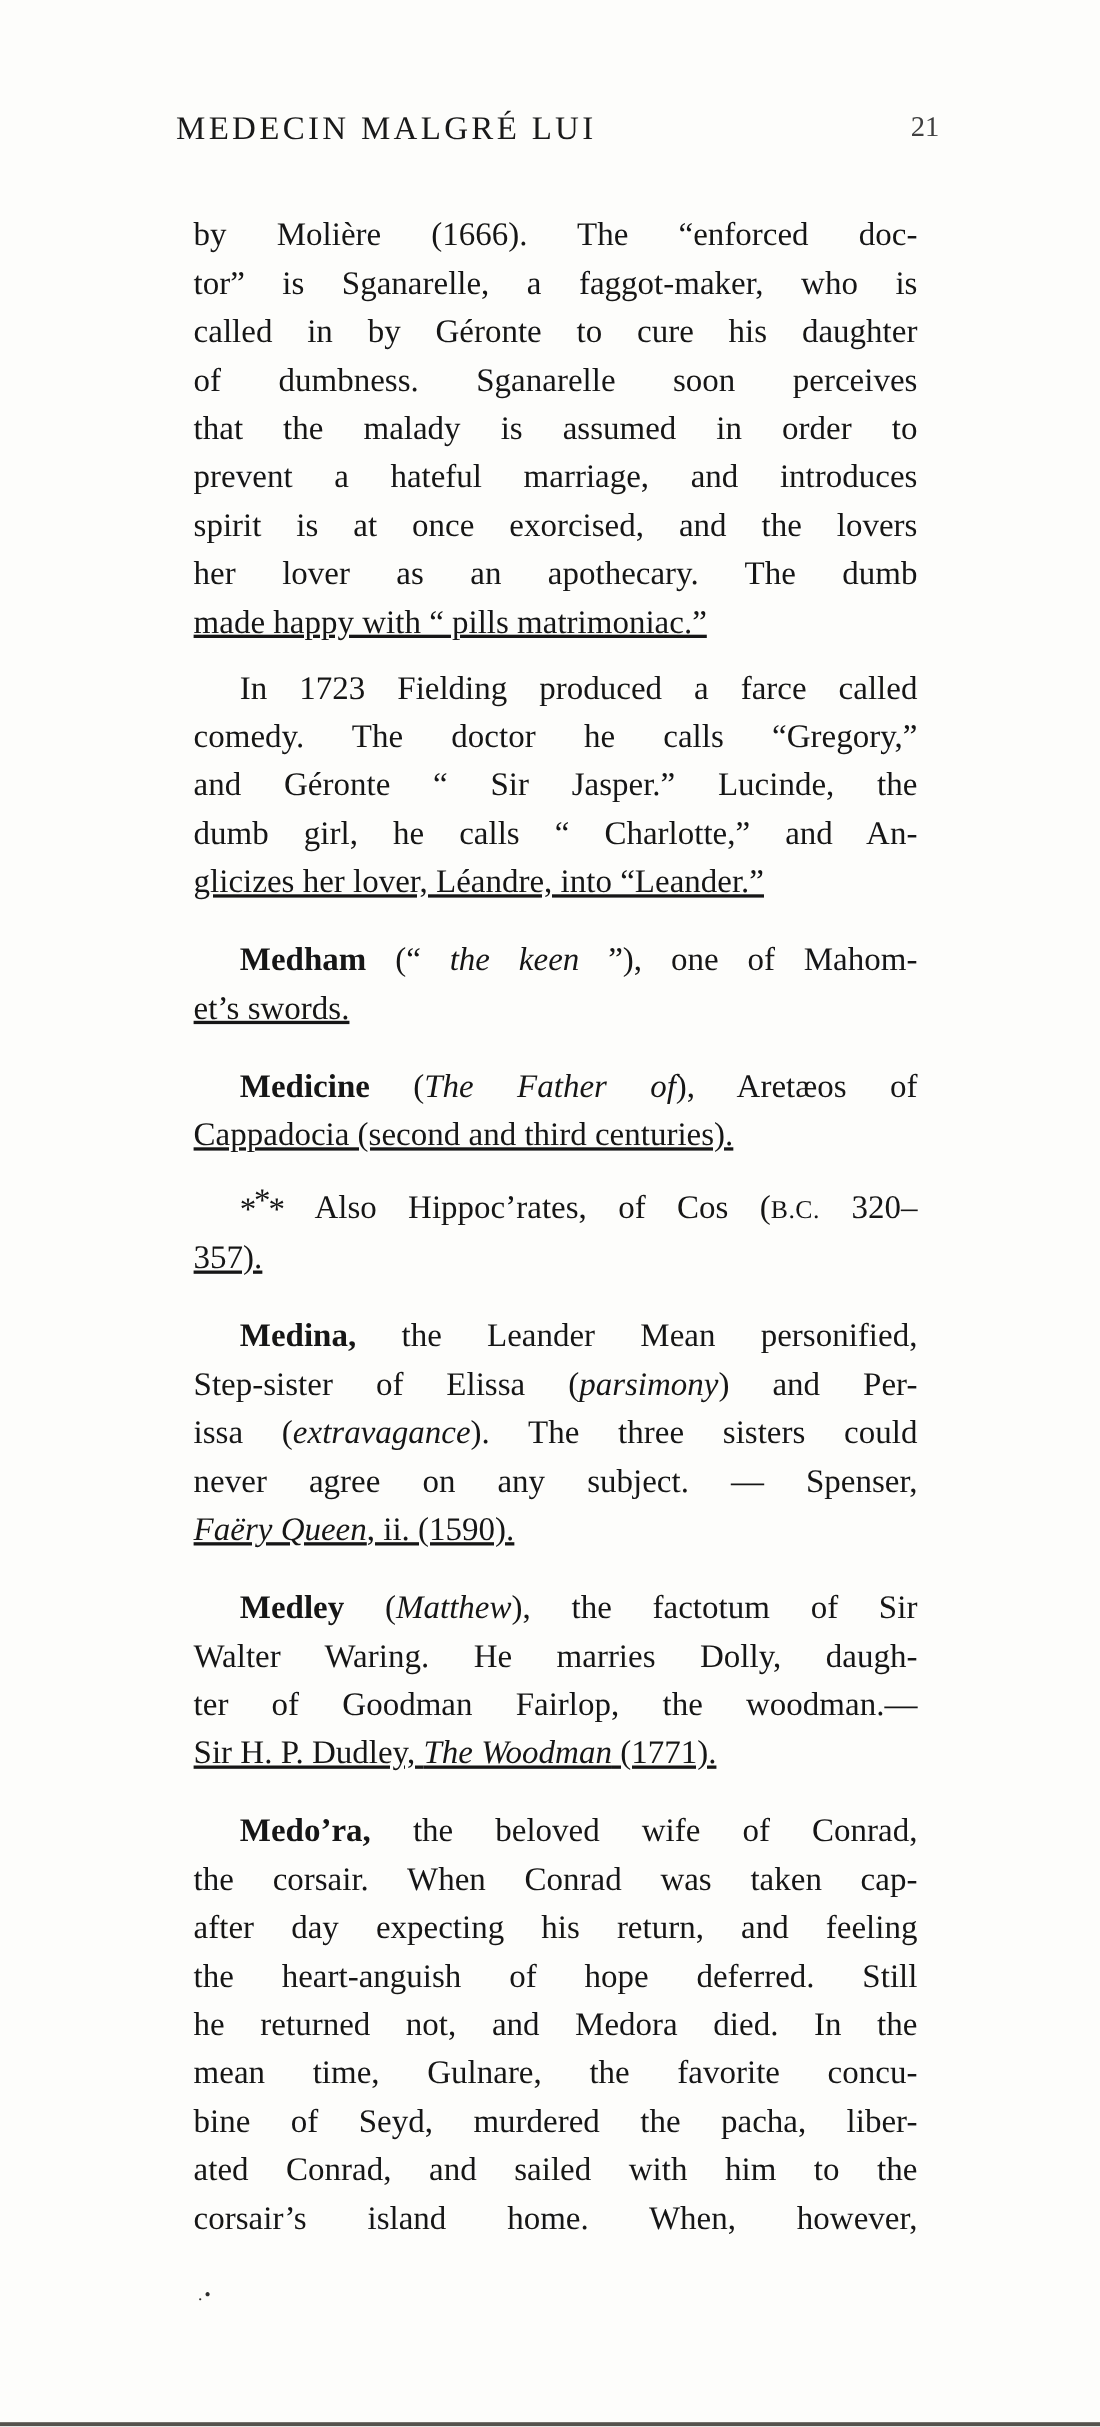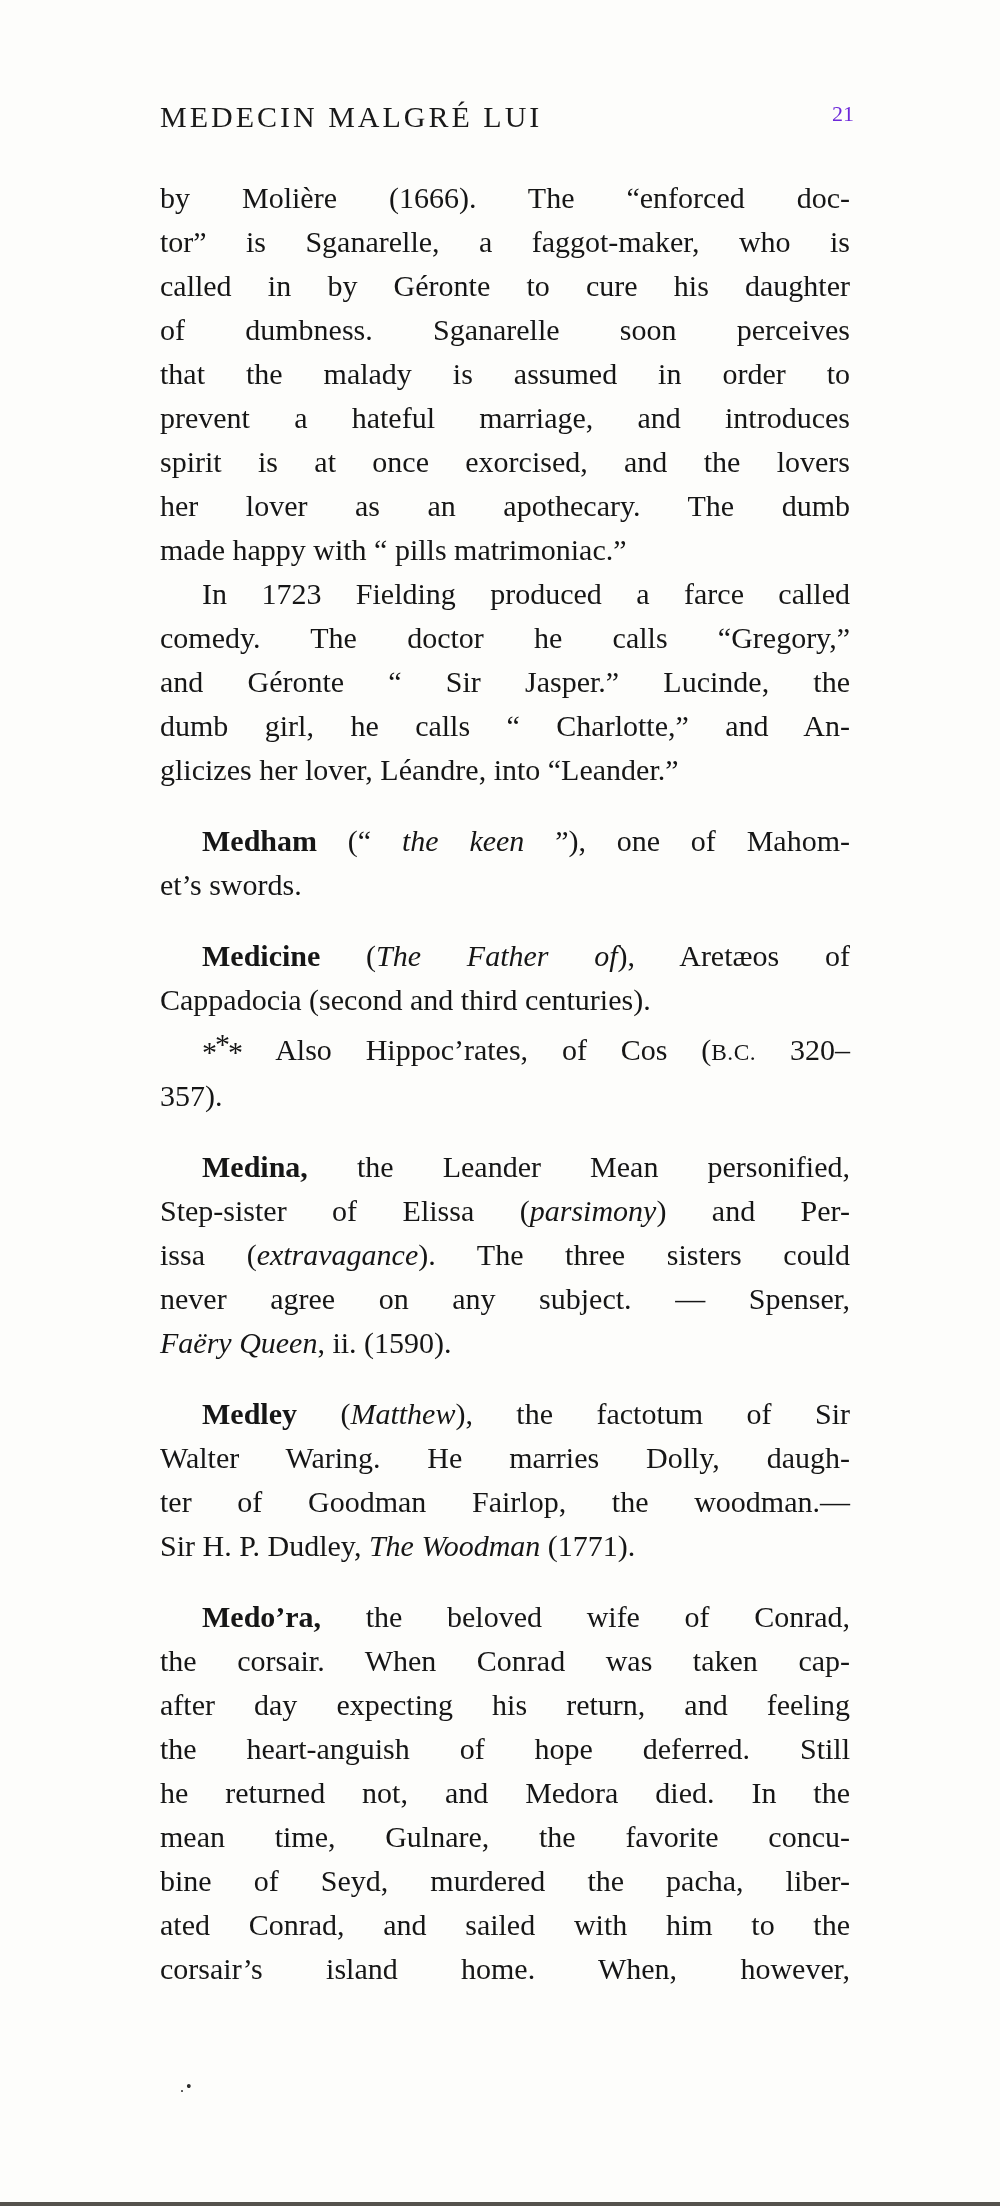--- a/index.html
+++ b/index.html
@@ -27,39 +27,39 @@
   .running-title {
     text-align: left;
     font-size: 30px;
     letter-spacing: 3px;
     color: #1a1a1a;
   }
   .page-number {
     position: absolute;
     right: -4px;
     top: 1px;
-    font-size: 22px;
-    color: #6d28d9;
+    font-size: 26px;
+    color: #404040;
   }
   .text-block {
     position: absolute;
     top: 176px;
     left: 160px;
     width: 690px;
     font-size: 30px;
     line-height: 44px;
   }
-  .paragraph { margin: 0; }
+  .paragraph { margin: 16px; }
   .paragraph.gap { margin-top: 27px; }
   .line {
     text-align: justify;
     text-align-last: justify;
     white-space: normal;
   }
-  .line.end { text-align-last: left; }
+  .line.end { text-align-last: left; text-decoration: underline; }
   .line.indent { text-indent: 42px; }
   .s-b  { font-weight: bold; }
   .s-i  { font-style: italic; }
   .s-sc { font-size: 0.78em; letter-spacing: 0.5px; }
   .s-astlo { vertical-align: -0.06em; }
   .s-asthi { vertical-align: 0.2em; margin: 0 -2px; }
   .footer-mark {
     position: absolute;
     left: 180px;
     top: 2078px;

